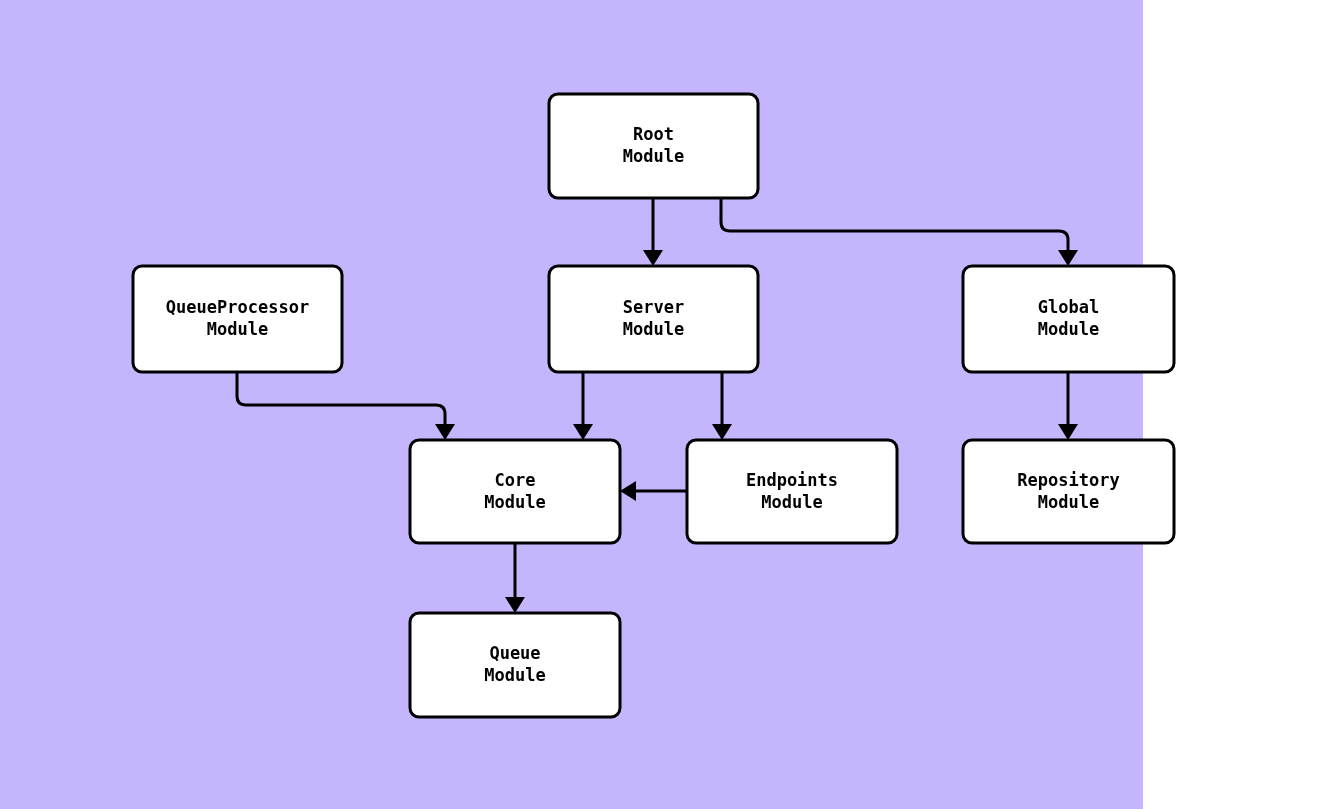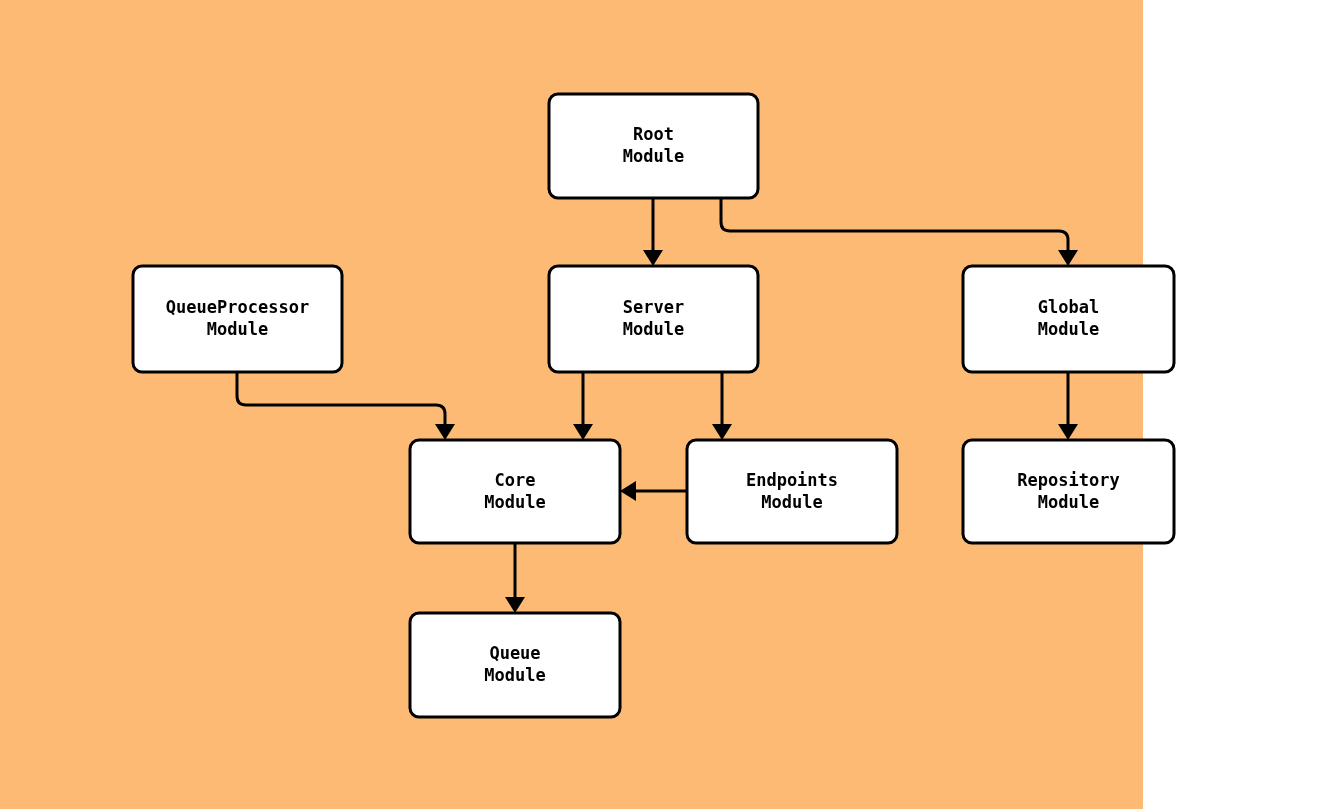--- a/index.html
+++ b/index.html
@@ -11,21 +11,21 @@
   body {
     width: 1337px;
     height: 809px;
     overflow: hidden;
     font-family: "DejaVu Sans Mono", "Liberation Mono", monospace;
   }
   #diagram-root {
     position: relative;
     width: 1143px;
     height: 809px;
-    background: #fdba74;
+    background: #c4b5fd;
   }
   svg.diagram-canvas {
     display: block;
     width: 1337px;
     height: 809px;
   }
   .node-box {
     fill: #ffffff;
     stroke: #000000;
     stroke-width: 3;

